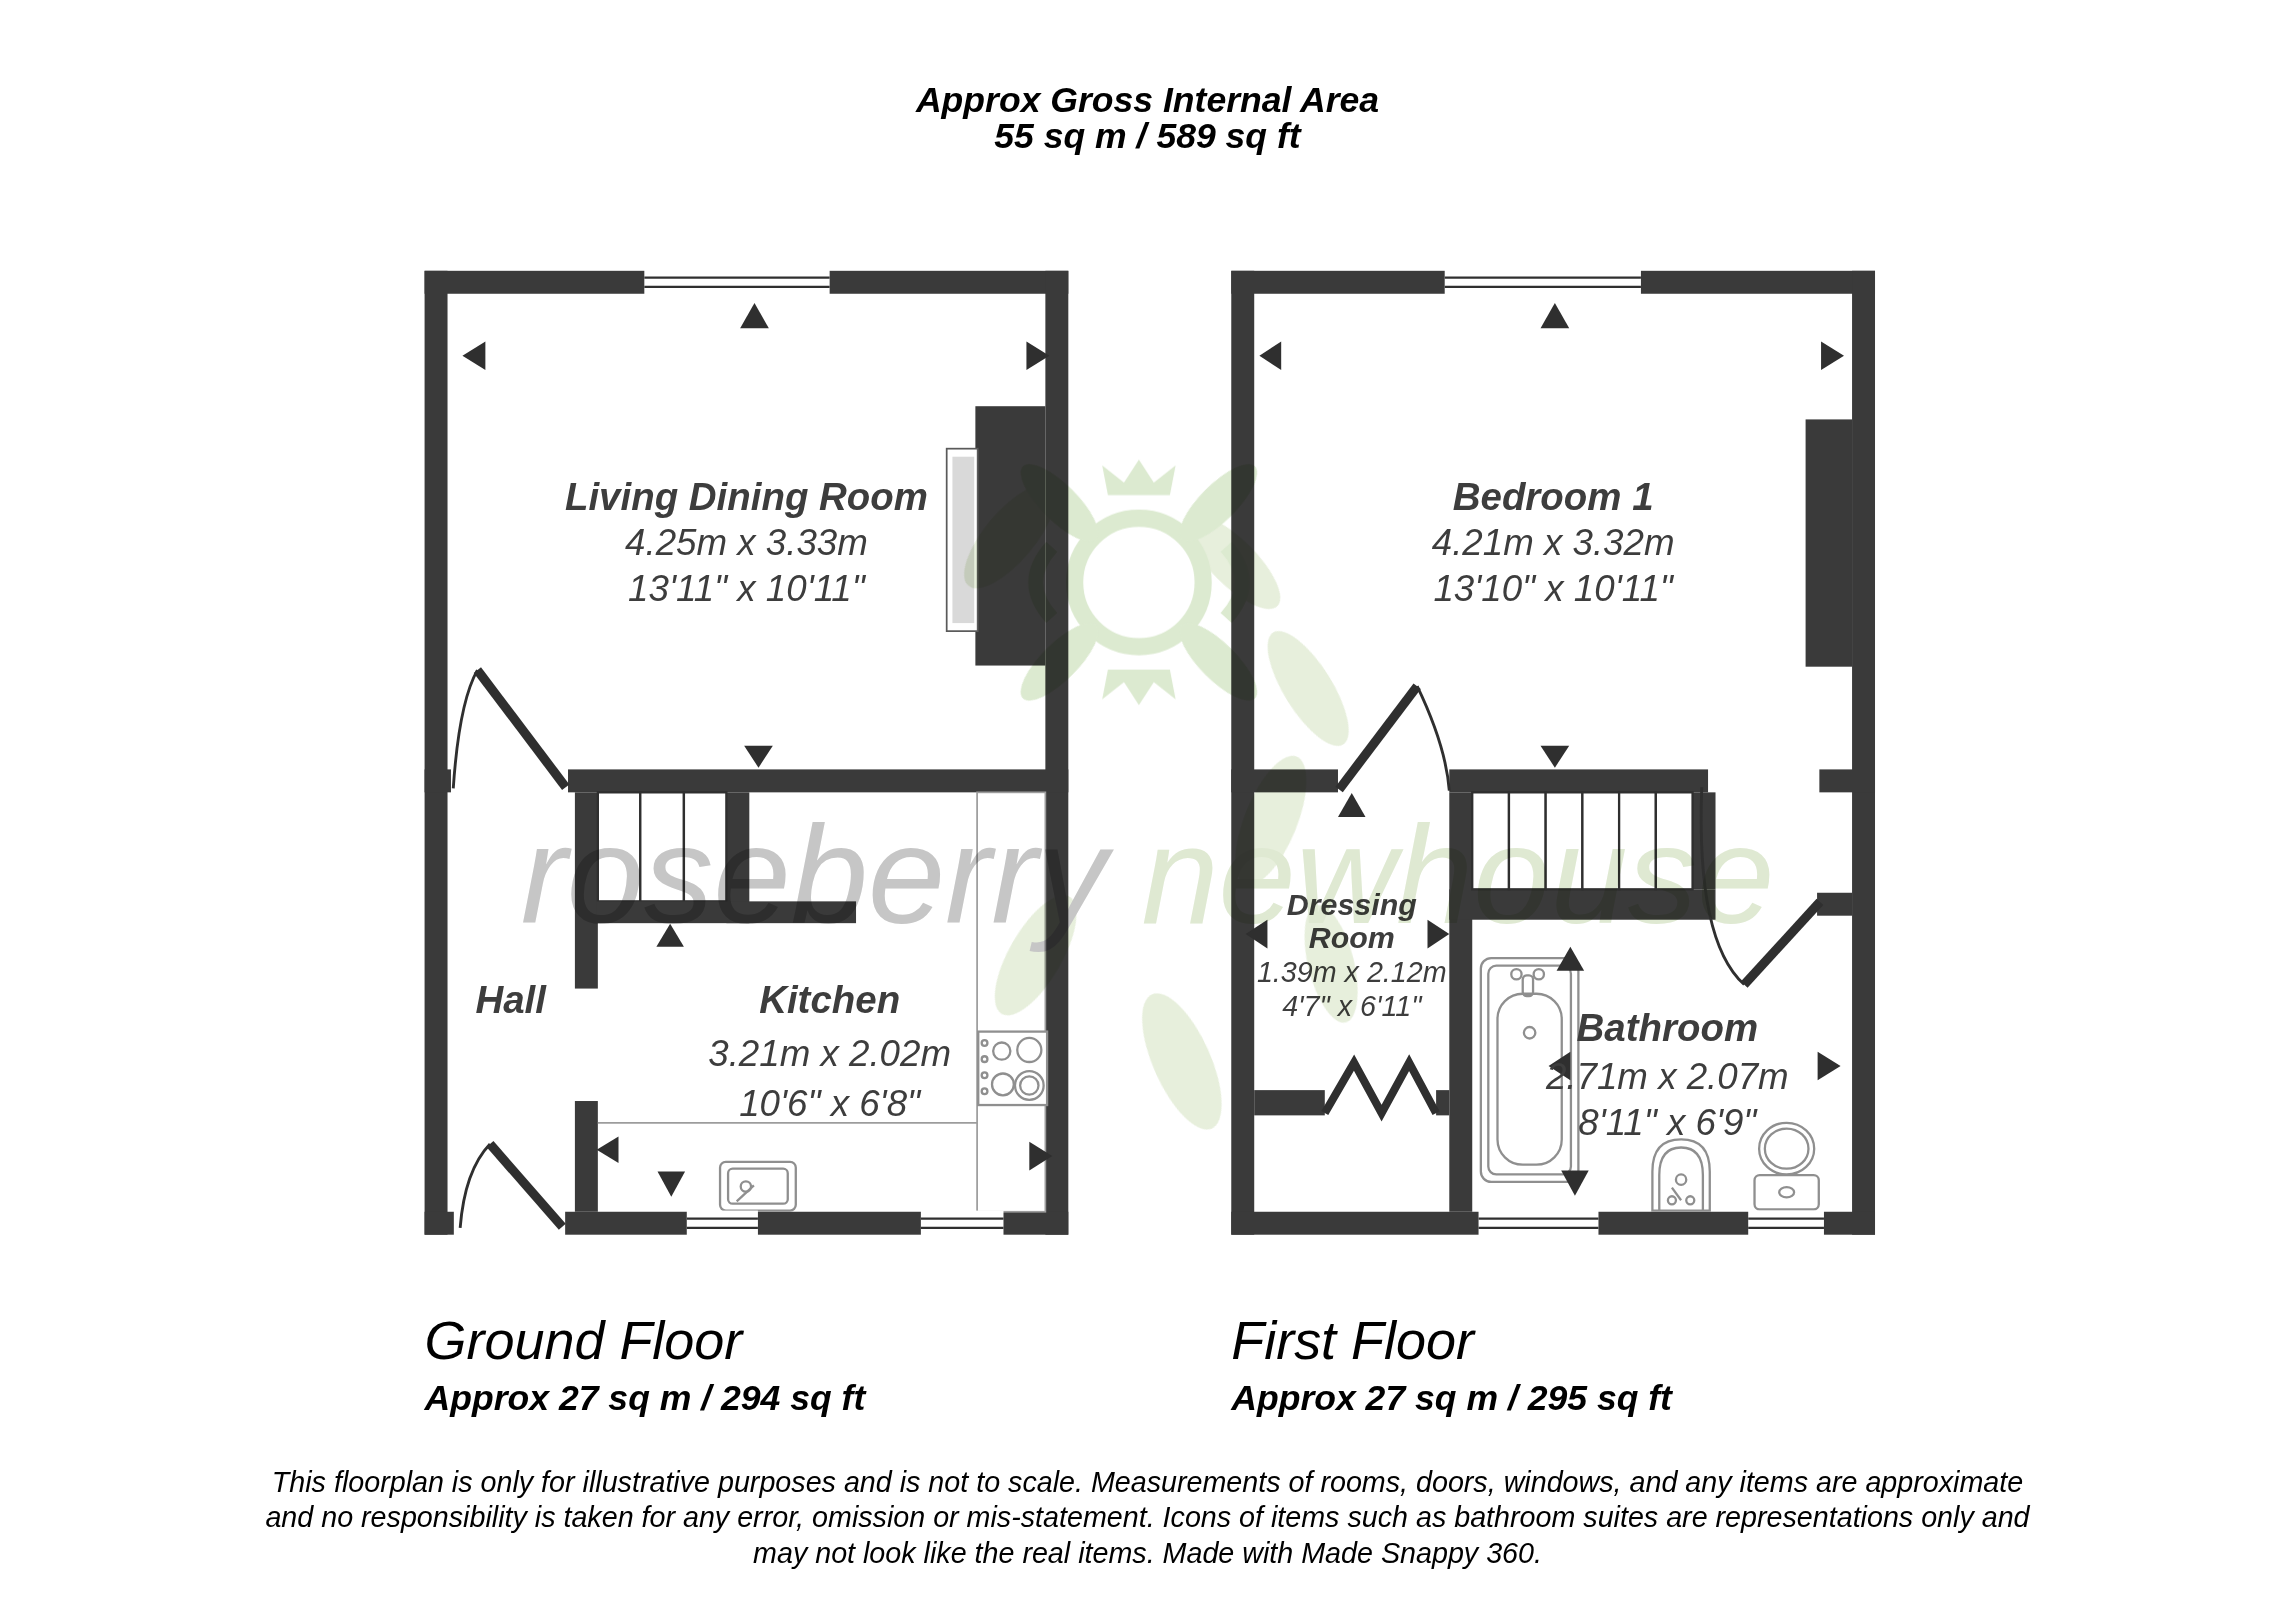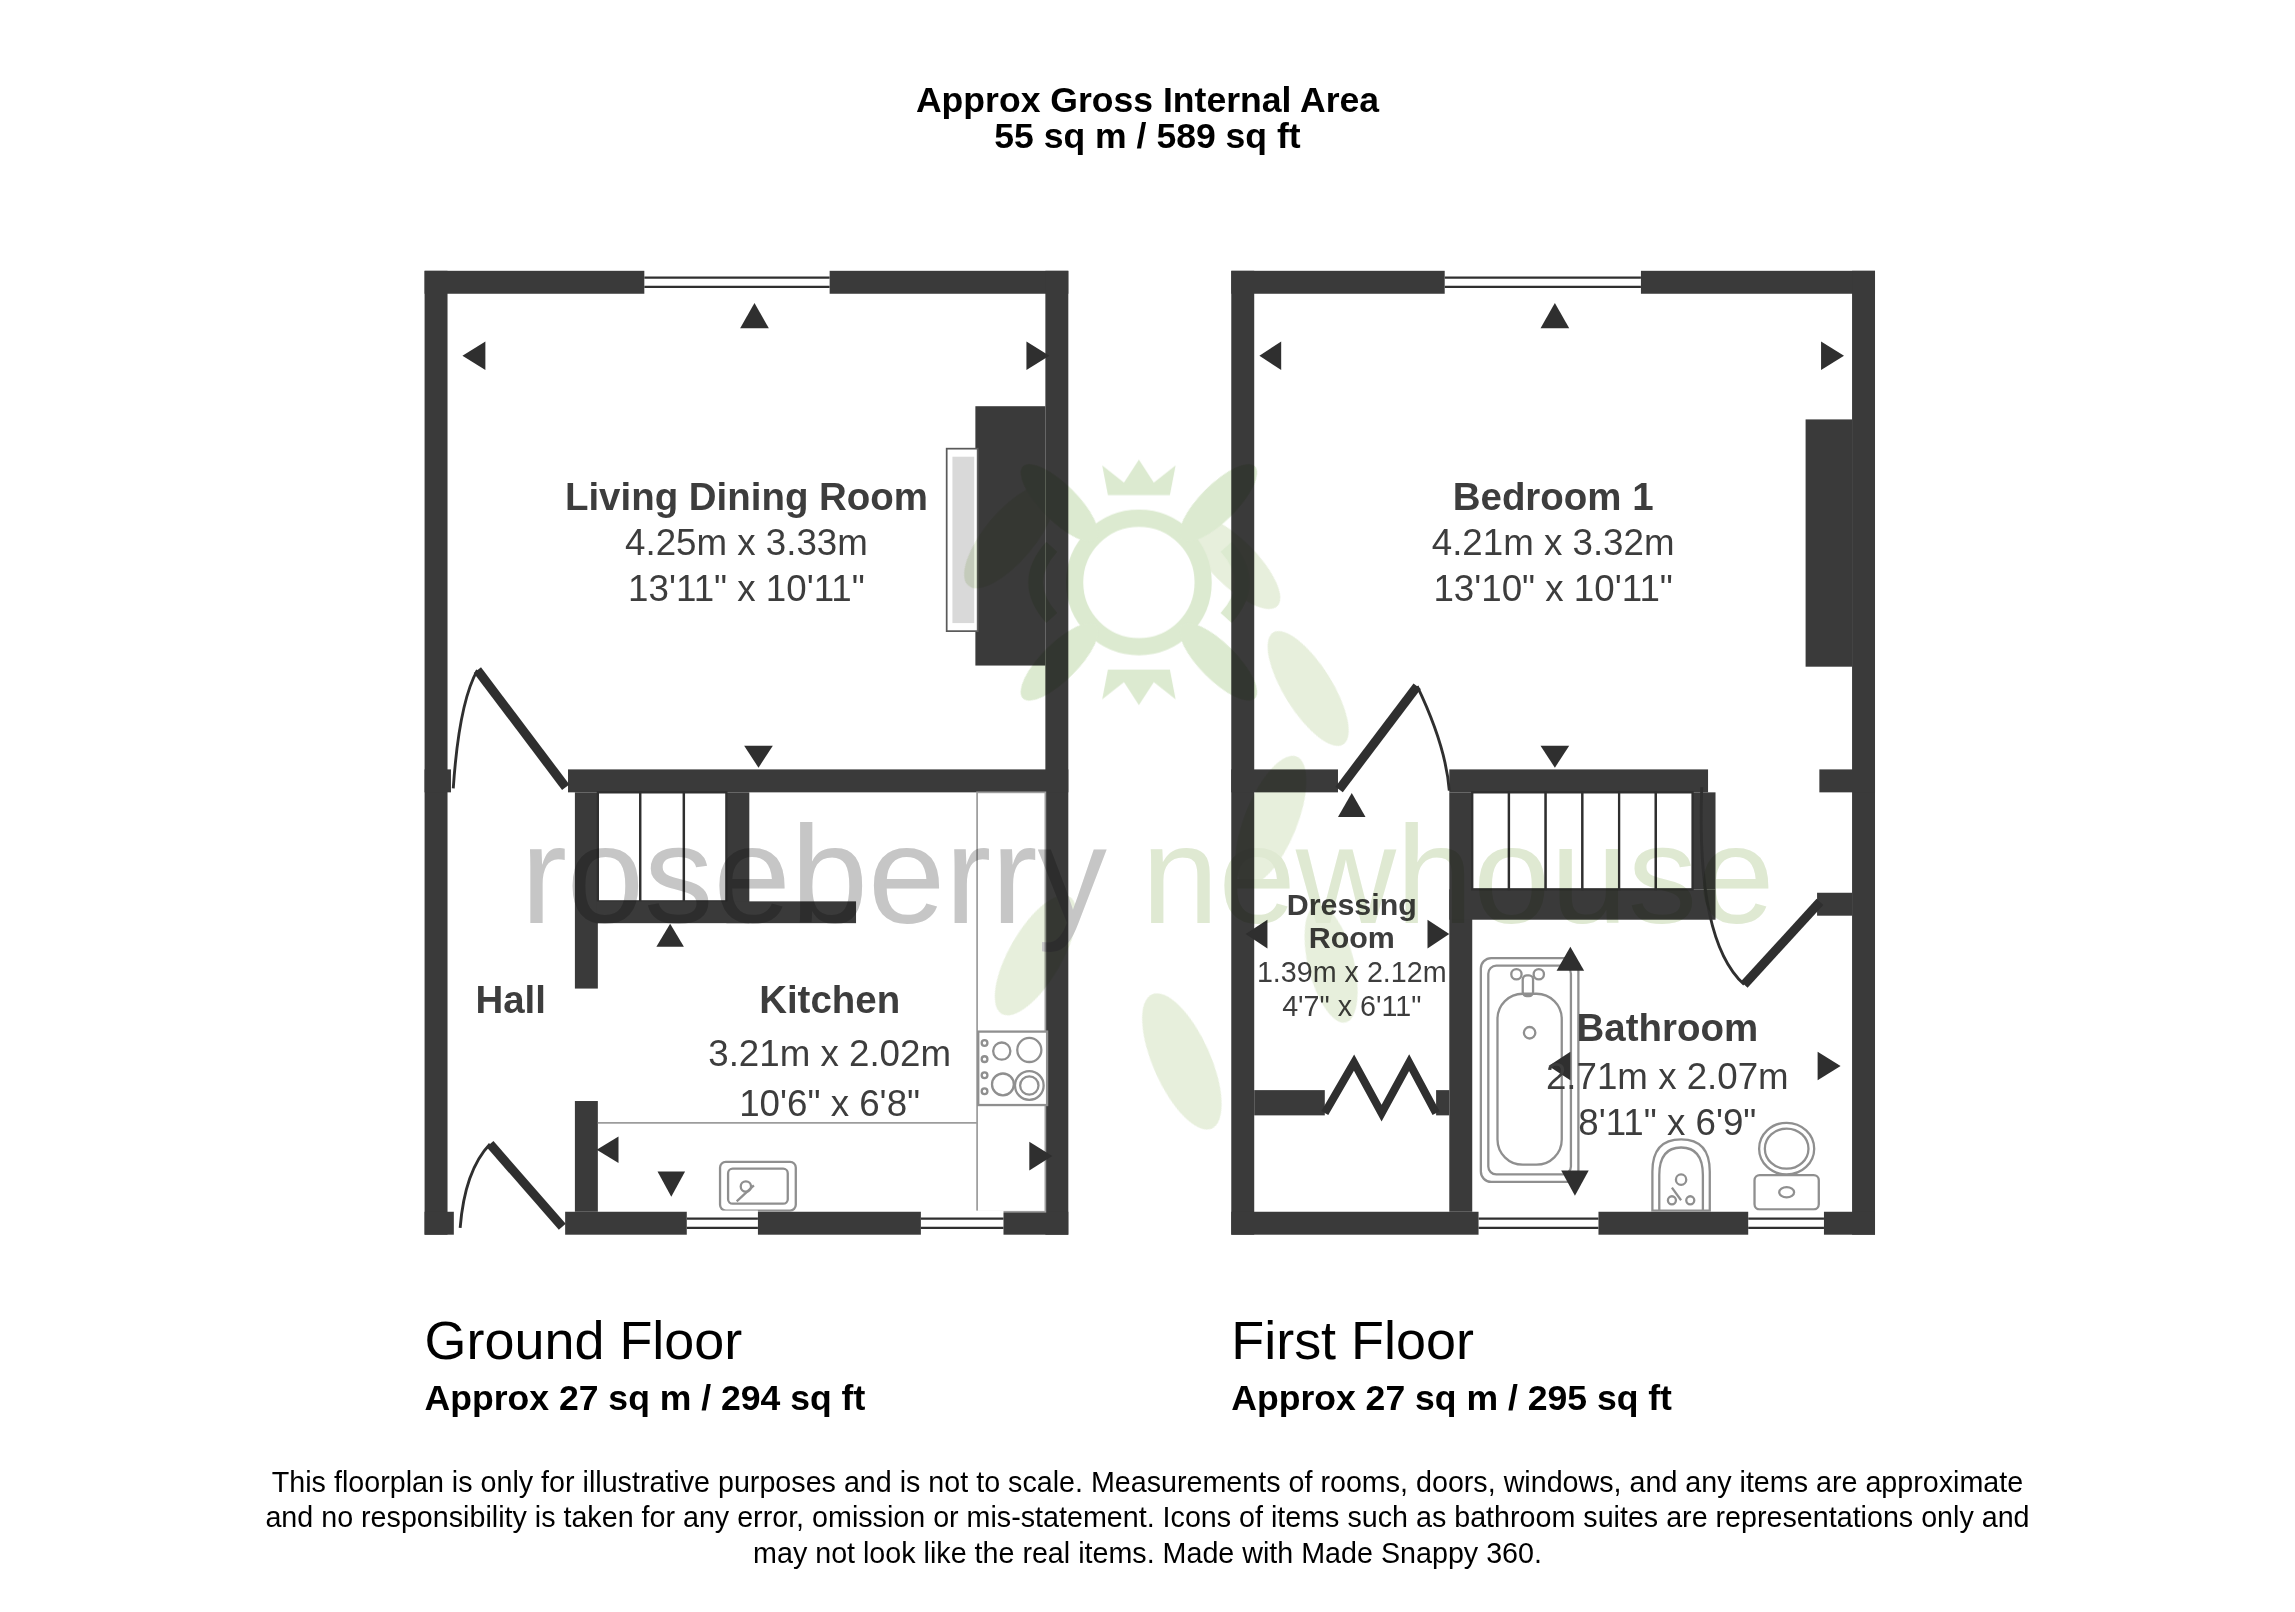--- a/index.html
+++ b/index.html
@@ -1,16 +1,16 @@
 <!DOCTYPE html>
 <html style="font-size:9.2px"><head>
 <meta charset="utf-8">
 <style>
   html,body{margin:0;padding:0;background:#fff;}
-  .page{width:100%;max-width:2295px;margin:0 auto;}
+  .page{width:100%;max-width:2295px;margin:0 auto;font-style:italic;}
   svg{display:block;width:100%;height:auto;background:#fff;}
   .wall{fill:#3a3a3a;}
   .tri{fill:#2f2f2f;}
   .arc{stroke:#2f2f2f;stroke-width:5;fill:none;}
   .leaf{stroke:#2f2f2f;stroke-width:16;fill:none;}
   .zig{stroke:#2f2f2f;stroke-width:14;fill:none;}
   .tread{fill:#ffffff;stroke:#2f2f2f;stroke-width:4;}
   .winline{stroke:#2f2f2f;stroke-width:4;}
   .counter{fill:none;stroke:#9c9c9c;stroke-width:3;}
   .fix{fill:#ffffff;stroke:#8f8f8f;stroke-width:4;}

